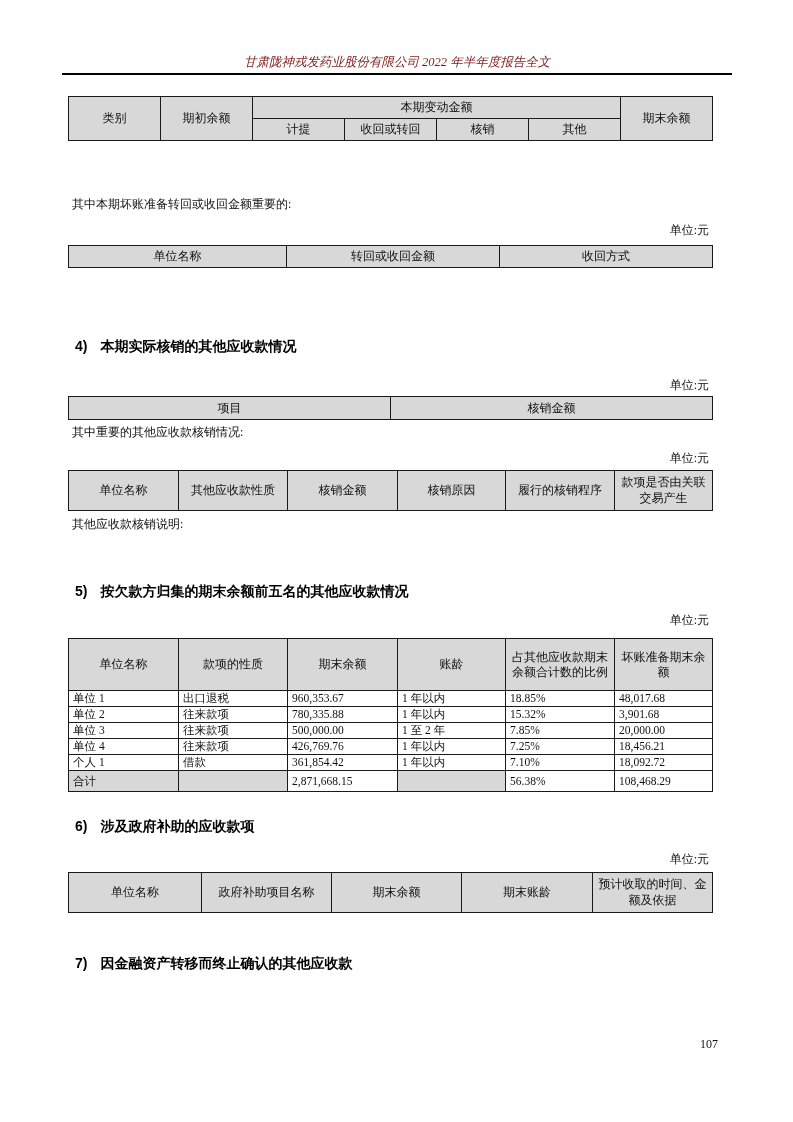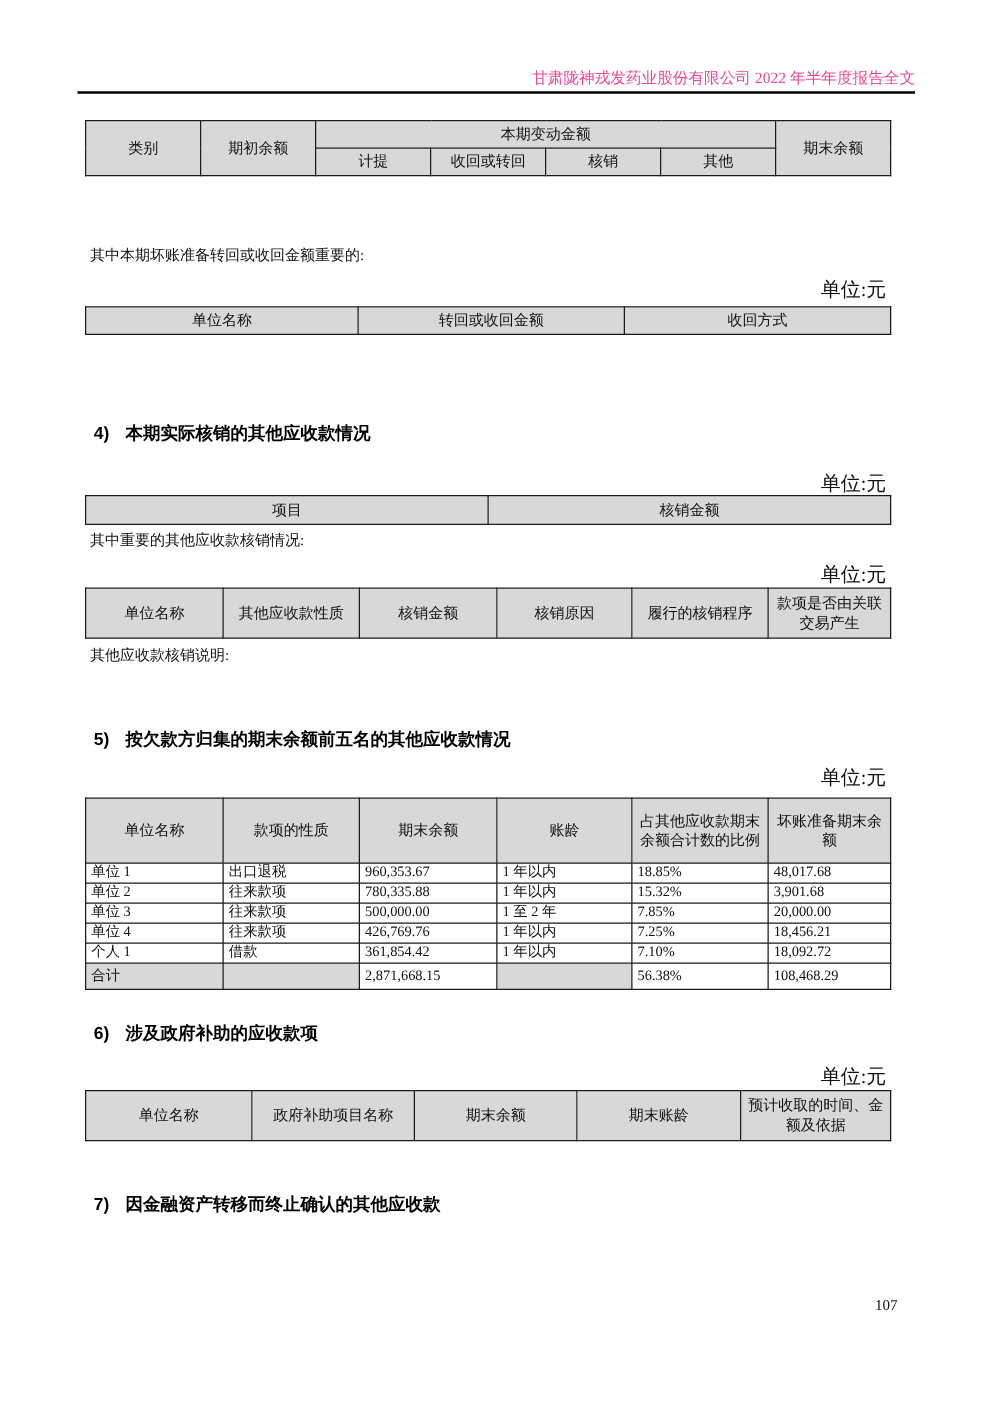--- a/index.html
+++ b/index.html
@@ -4,39 +4,39 @@
 <style>
   * { margin:0; padding:0; box-sizing:border-box; }
   html,body { background:#ffffff; }
   .page {
     position:relative; width:793px; height:1122px; background:#fff;
     font-family:"Liberation Serif","DejaVu Serif",serif; color:#111;
     overflow:hidden;
   }
   .doc-header {
     position:absolute; top:54px; left:62px; width:670px;
-    text-align:right; font-size:12.5px; color:#ec4899;
+    text-align:center; font-size:12.5px; color:#7f1d1d;font-style:italic;
   }
   .header-rule {
     position:absolute; top:73px; left:62px; width:670px; height:2px; background:#000;
   }
   table {
     position:absolute; border-collapse:collapse; table-layout:fixed;
     width:644px; left:68px; border:1.5px solid #1a1a1a;
   }
   th, td {
     border:1px solid #1a1a1a; font-size:12px; font-weight:normal;
     text-align:center; vertical-align:middle; overflow:hidden;
     padding:1px 4px; line-height:1.25;
   }
   th { background:#d8d8d8; }
   .shade { background:#d8d8d8; }
   .t-left  { text-align:left; }
   .t-right { text-align:left; }
-  .unit-label { position:absolute; right:84px; font-size:16px; }
+  .unit-label { position:absolute; right:84px; font-size:12px; }
   .note { position:absolute; left:72px; font-size:12px; }
   .heading {
     position:absolute; left:75px; display:flex; gap:13px;
     font-family:"Liberation Sans","DejaVu Sans",sans-serif;
     font-weight:bold; font-size:14px; color:#000;
   }
   #t1 { top:96px; }  #t1 tr { height:22px; }
   #t2 { top:245px; } #t2 tr { height:22px; }
   #t3 { top:396px; } #t3 tr { height:23px; }
   #t4 { top:470px; } #t4 tr { height:40px; } #t4 th { line-height:1.3; }

